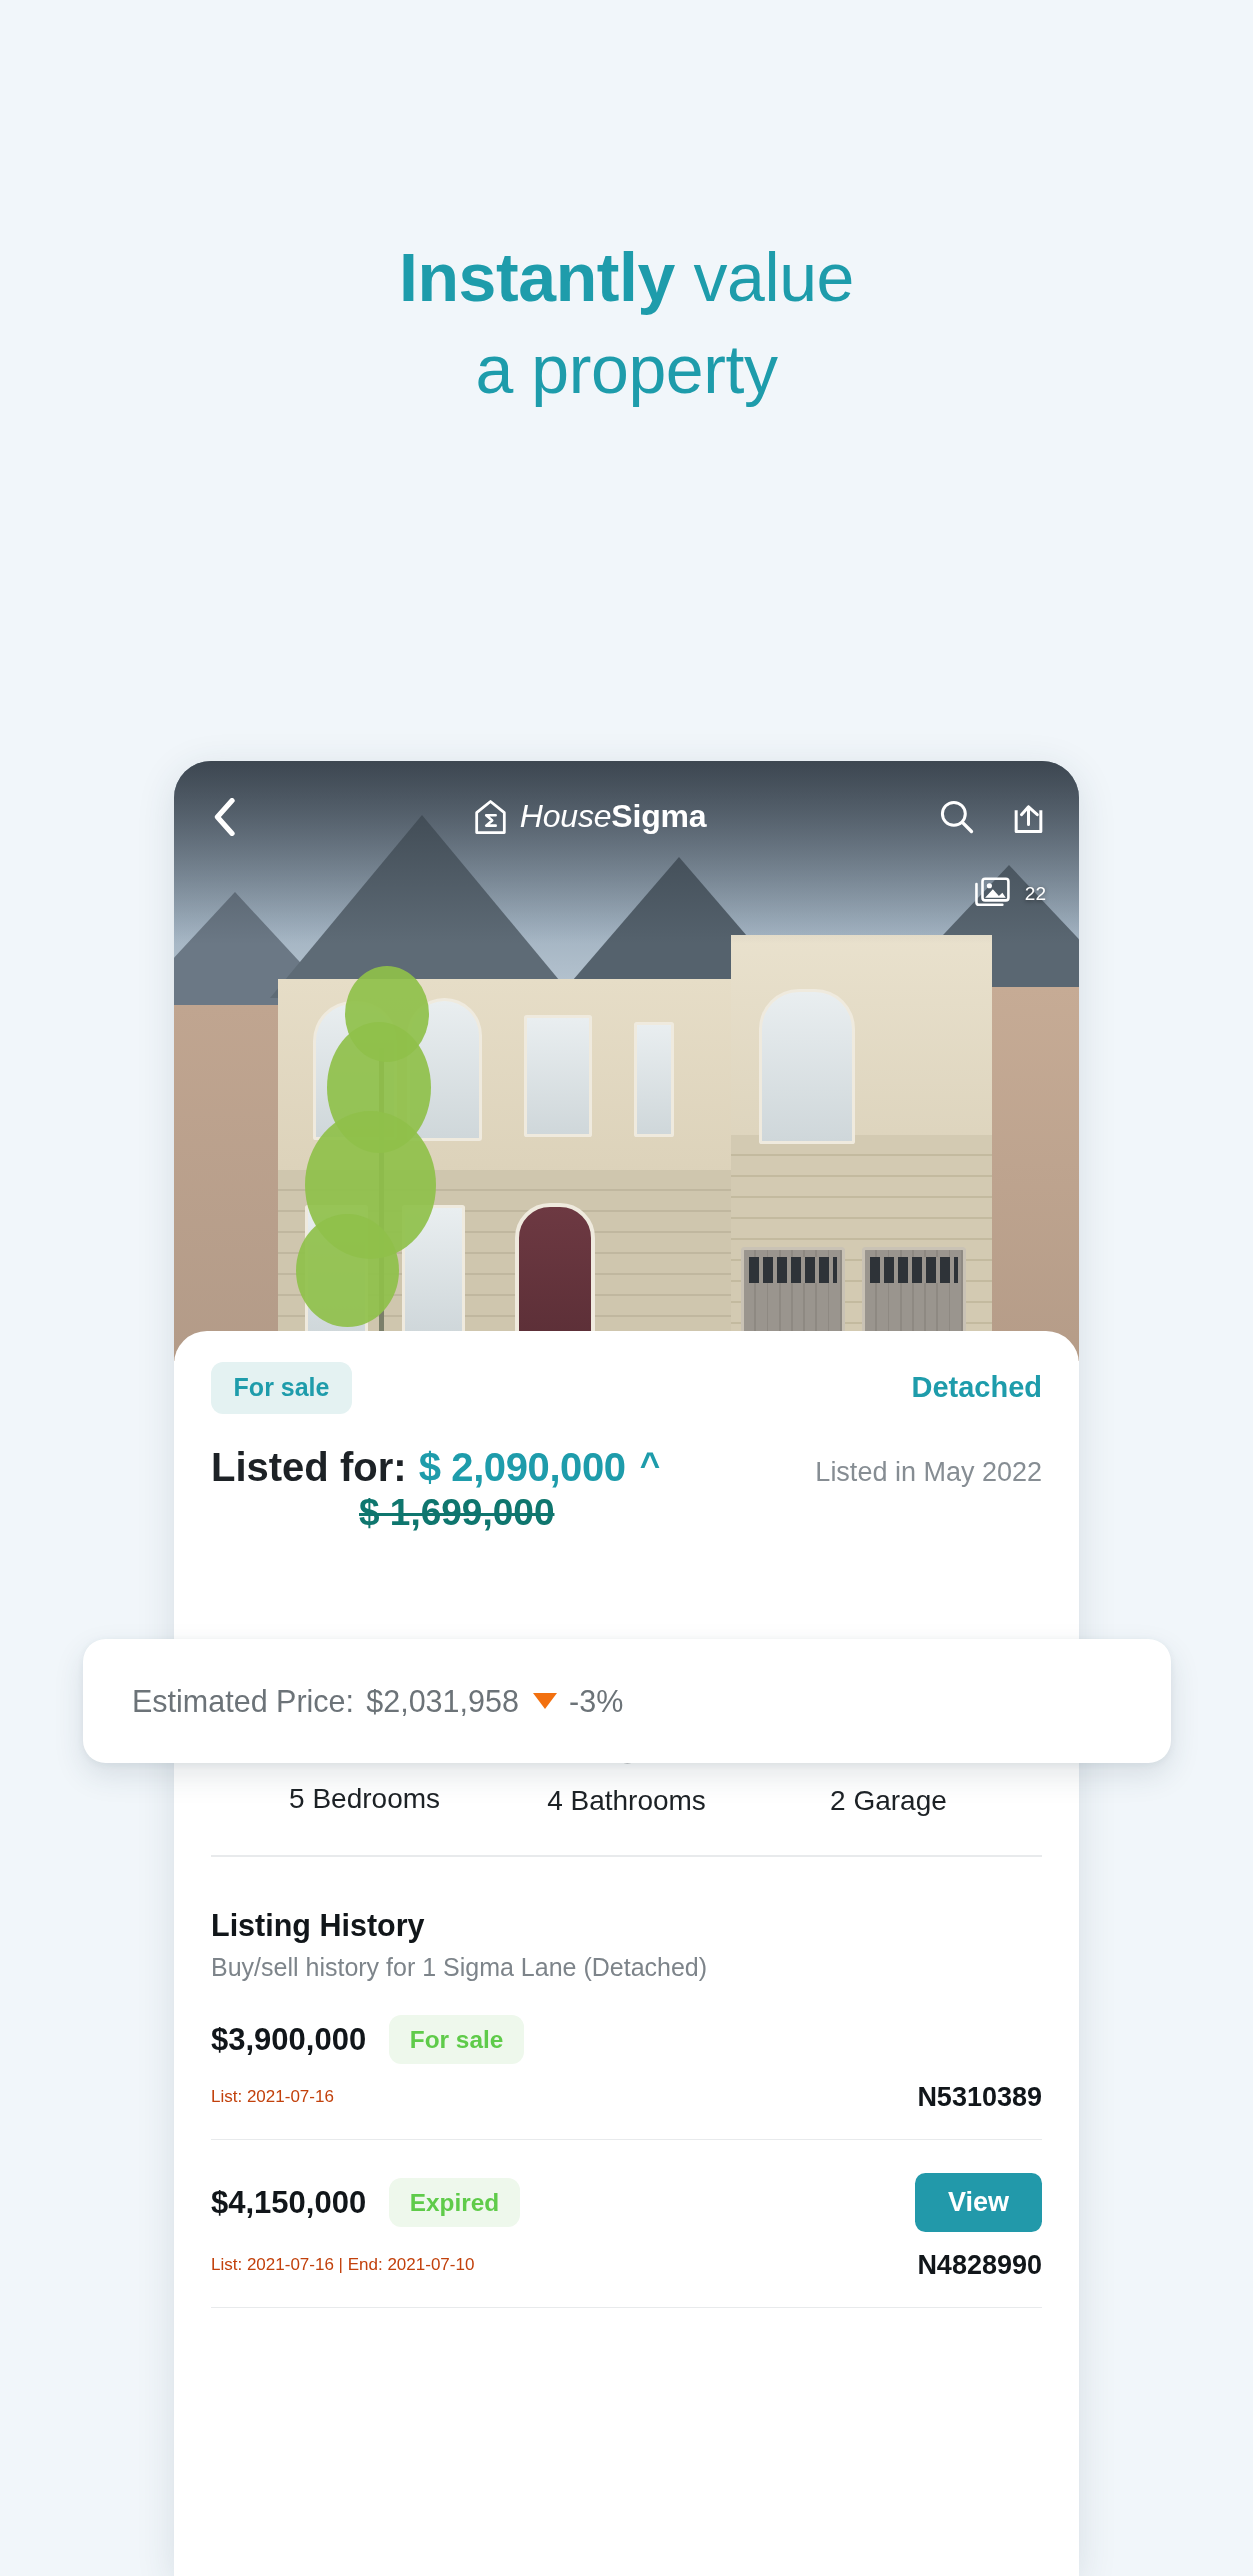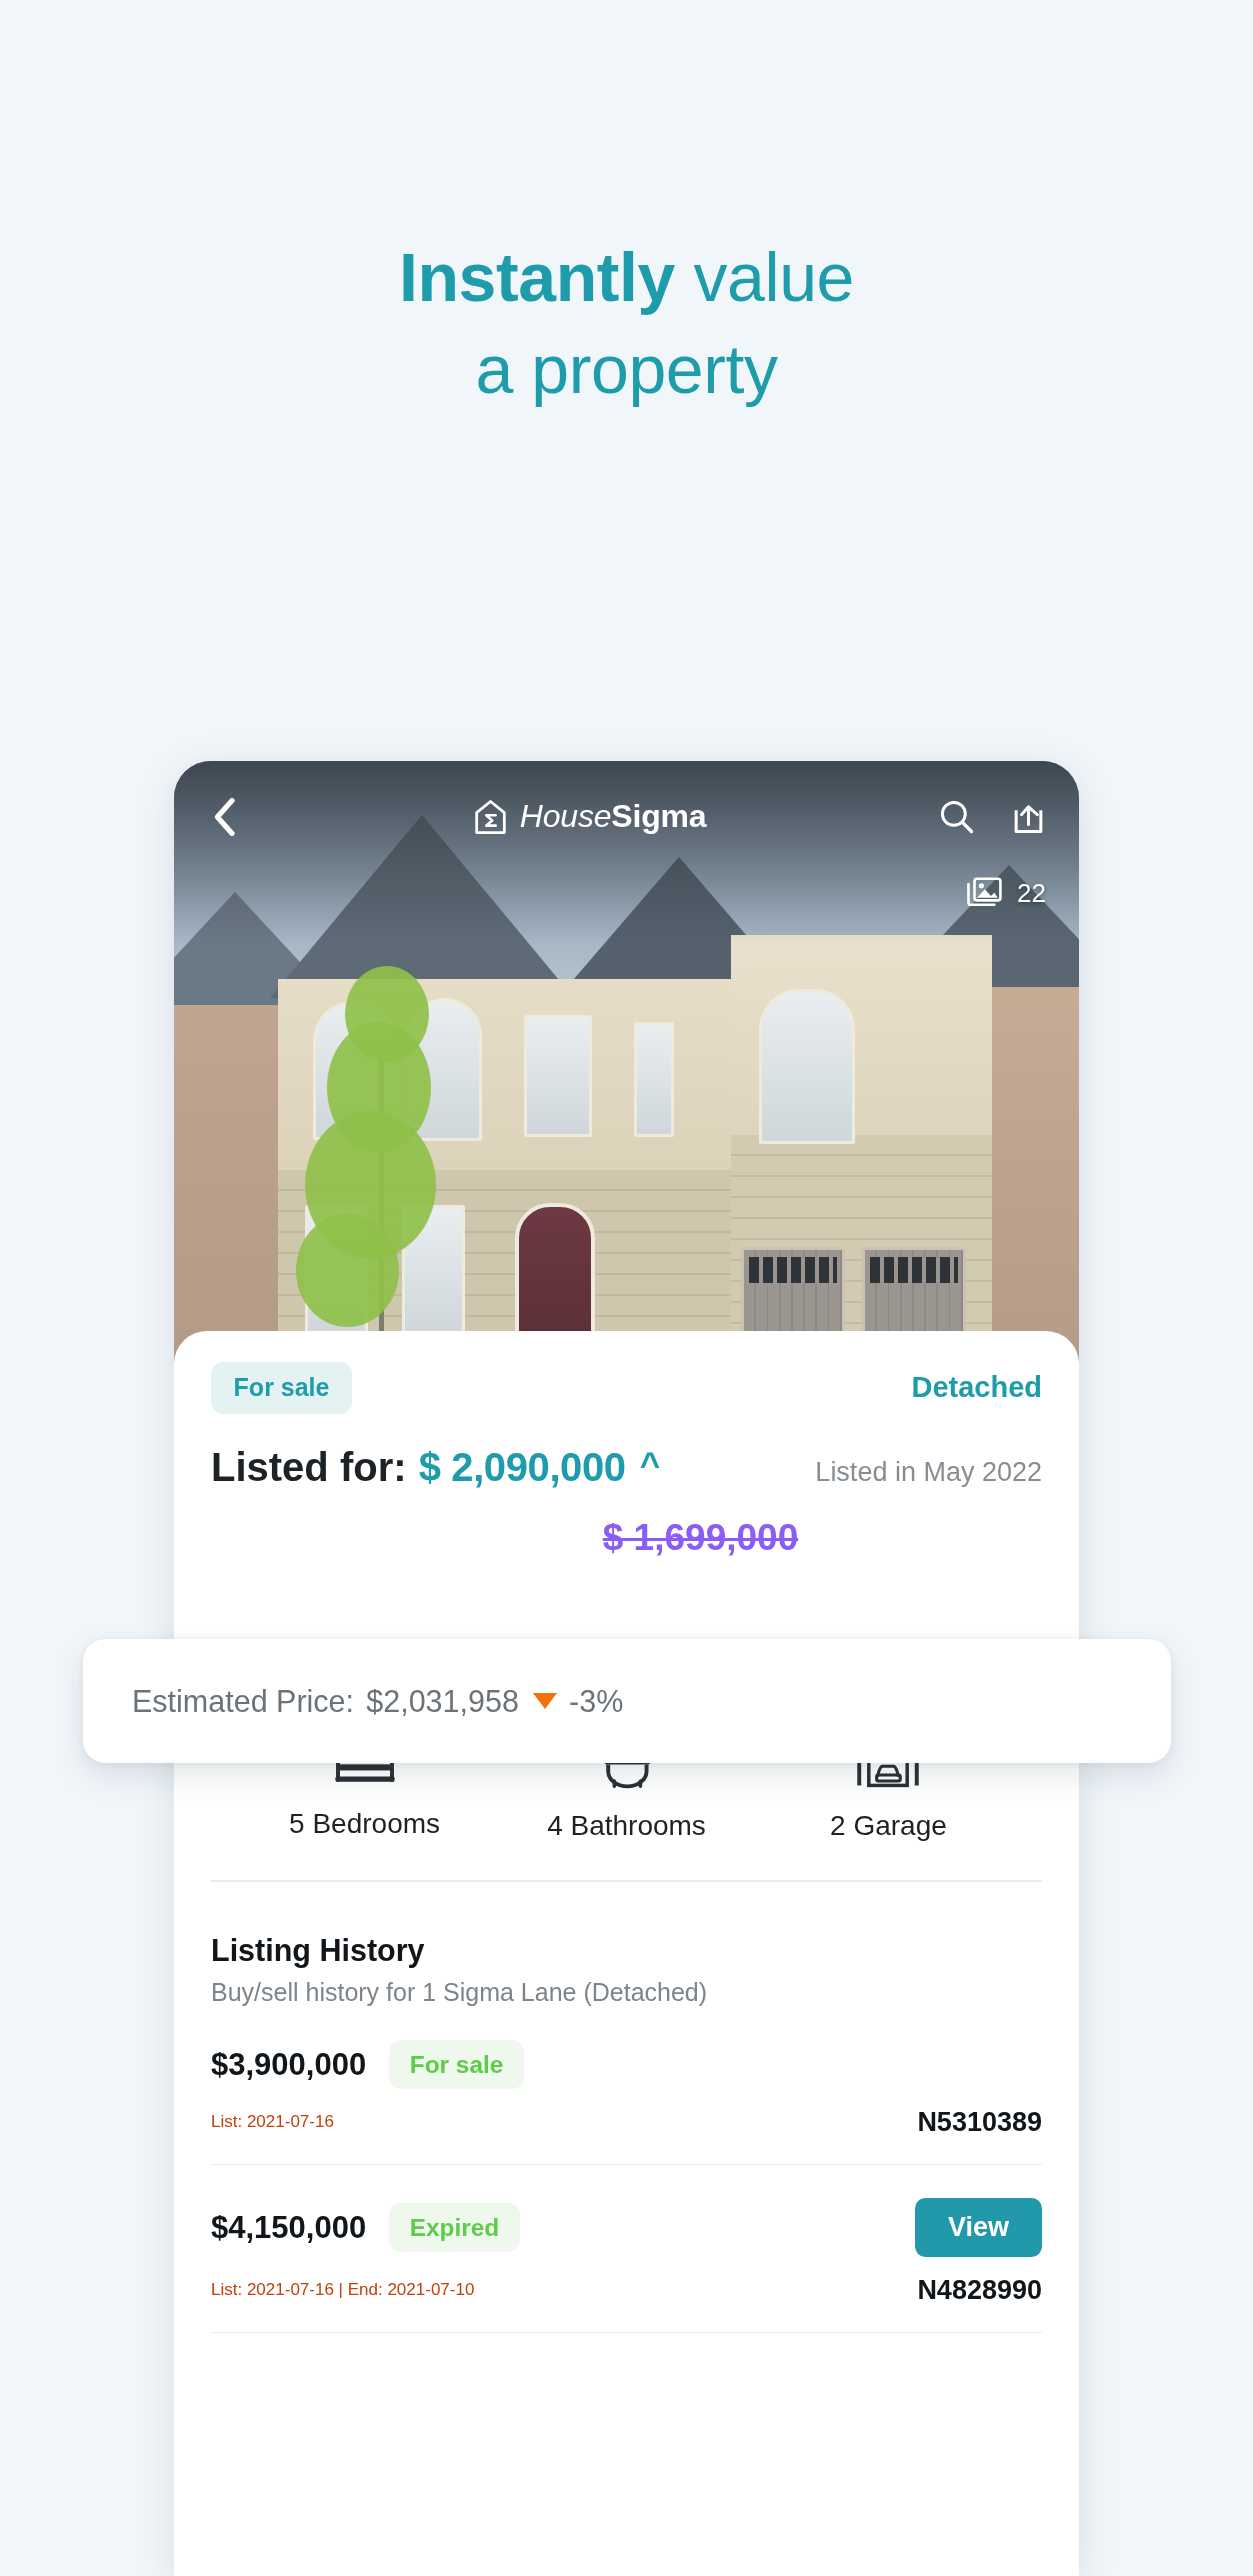--- a/index.html
+++ b/index.html
@@ -124,21 +124,21 @@
     font-size:32px; letter-spacing:-0.2px;
   }
   .brand .light{ font-weight:400;font-style:italic; }
   .brand .bold{ font-weight:800; }
   .bar-icons{ display:flex; align-items:center; gap:30px; }
   .bar-icons .ico{ width:42px; height:42px; display:flex; align-items:center; justify-content:center; cursor:pointer; }
 
   .photo-count{
     position:absolute; right:33px; top:115px;
     display:flex; align-items:center; gap:14px; color:#fff;
-    font-size:26px; font-weight:400;
+    font-size:19px; font-weight:400;
     text-shadow:0 0.9px 4.4px rgba(0,0,0,.45);
   }
 
   
   .sheet{
     position:absolute; left:0; top:570px; width:905px; height:1244px;
     background:#fff; border-radius:33px 33px 0 0;
     padding:0 37px;
   }
   .row-top{
@@ -161,23 +161,23 @@
   }
   .caret-up{
     display:inline-block; margin-left:14px; color:#1e9cab;
     font-size:35px; font-weight:700; line-height:1; position:relative; top:-3.5px;
   }
   .listed-in{
     margin-left:auto; font-size:27px; color:#868d93; font-weight:400;
     white-space:nowrap;
   }
   .price-old{
-    margin-top:27px; margin-left:148px;
-    font-size:37px; color:#8b5cf6; font-weight:700;
-    text-decoration:line-through; text-decoration-thickness:2.6px;text-align:center;
+    margin-top:2px; margin-left:148px;
+    font-size:37px; color:#0f766e; font-weight:700;
+    text-decoration:line-through; text-decoration-thickness:2.6px;
   }
 
   .divider{ height:1.7px; background:#e8eaec; margin:0; }
 
   .features{
     display:flex; justify-content:space-between;
     padding:42px 22.6px 38px 22.6px;
   }
   .feature{ display:flex; flex-direction:column; align-items:center; gap:21px; flex:1; }
   .feature .flabel{ font-size:28px; color:#1d2226; font-weight:400; }

